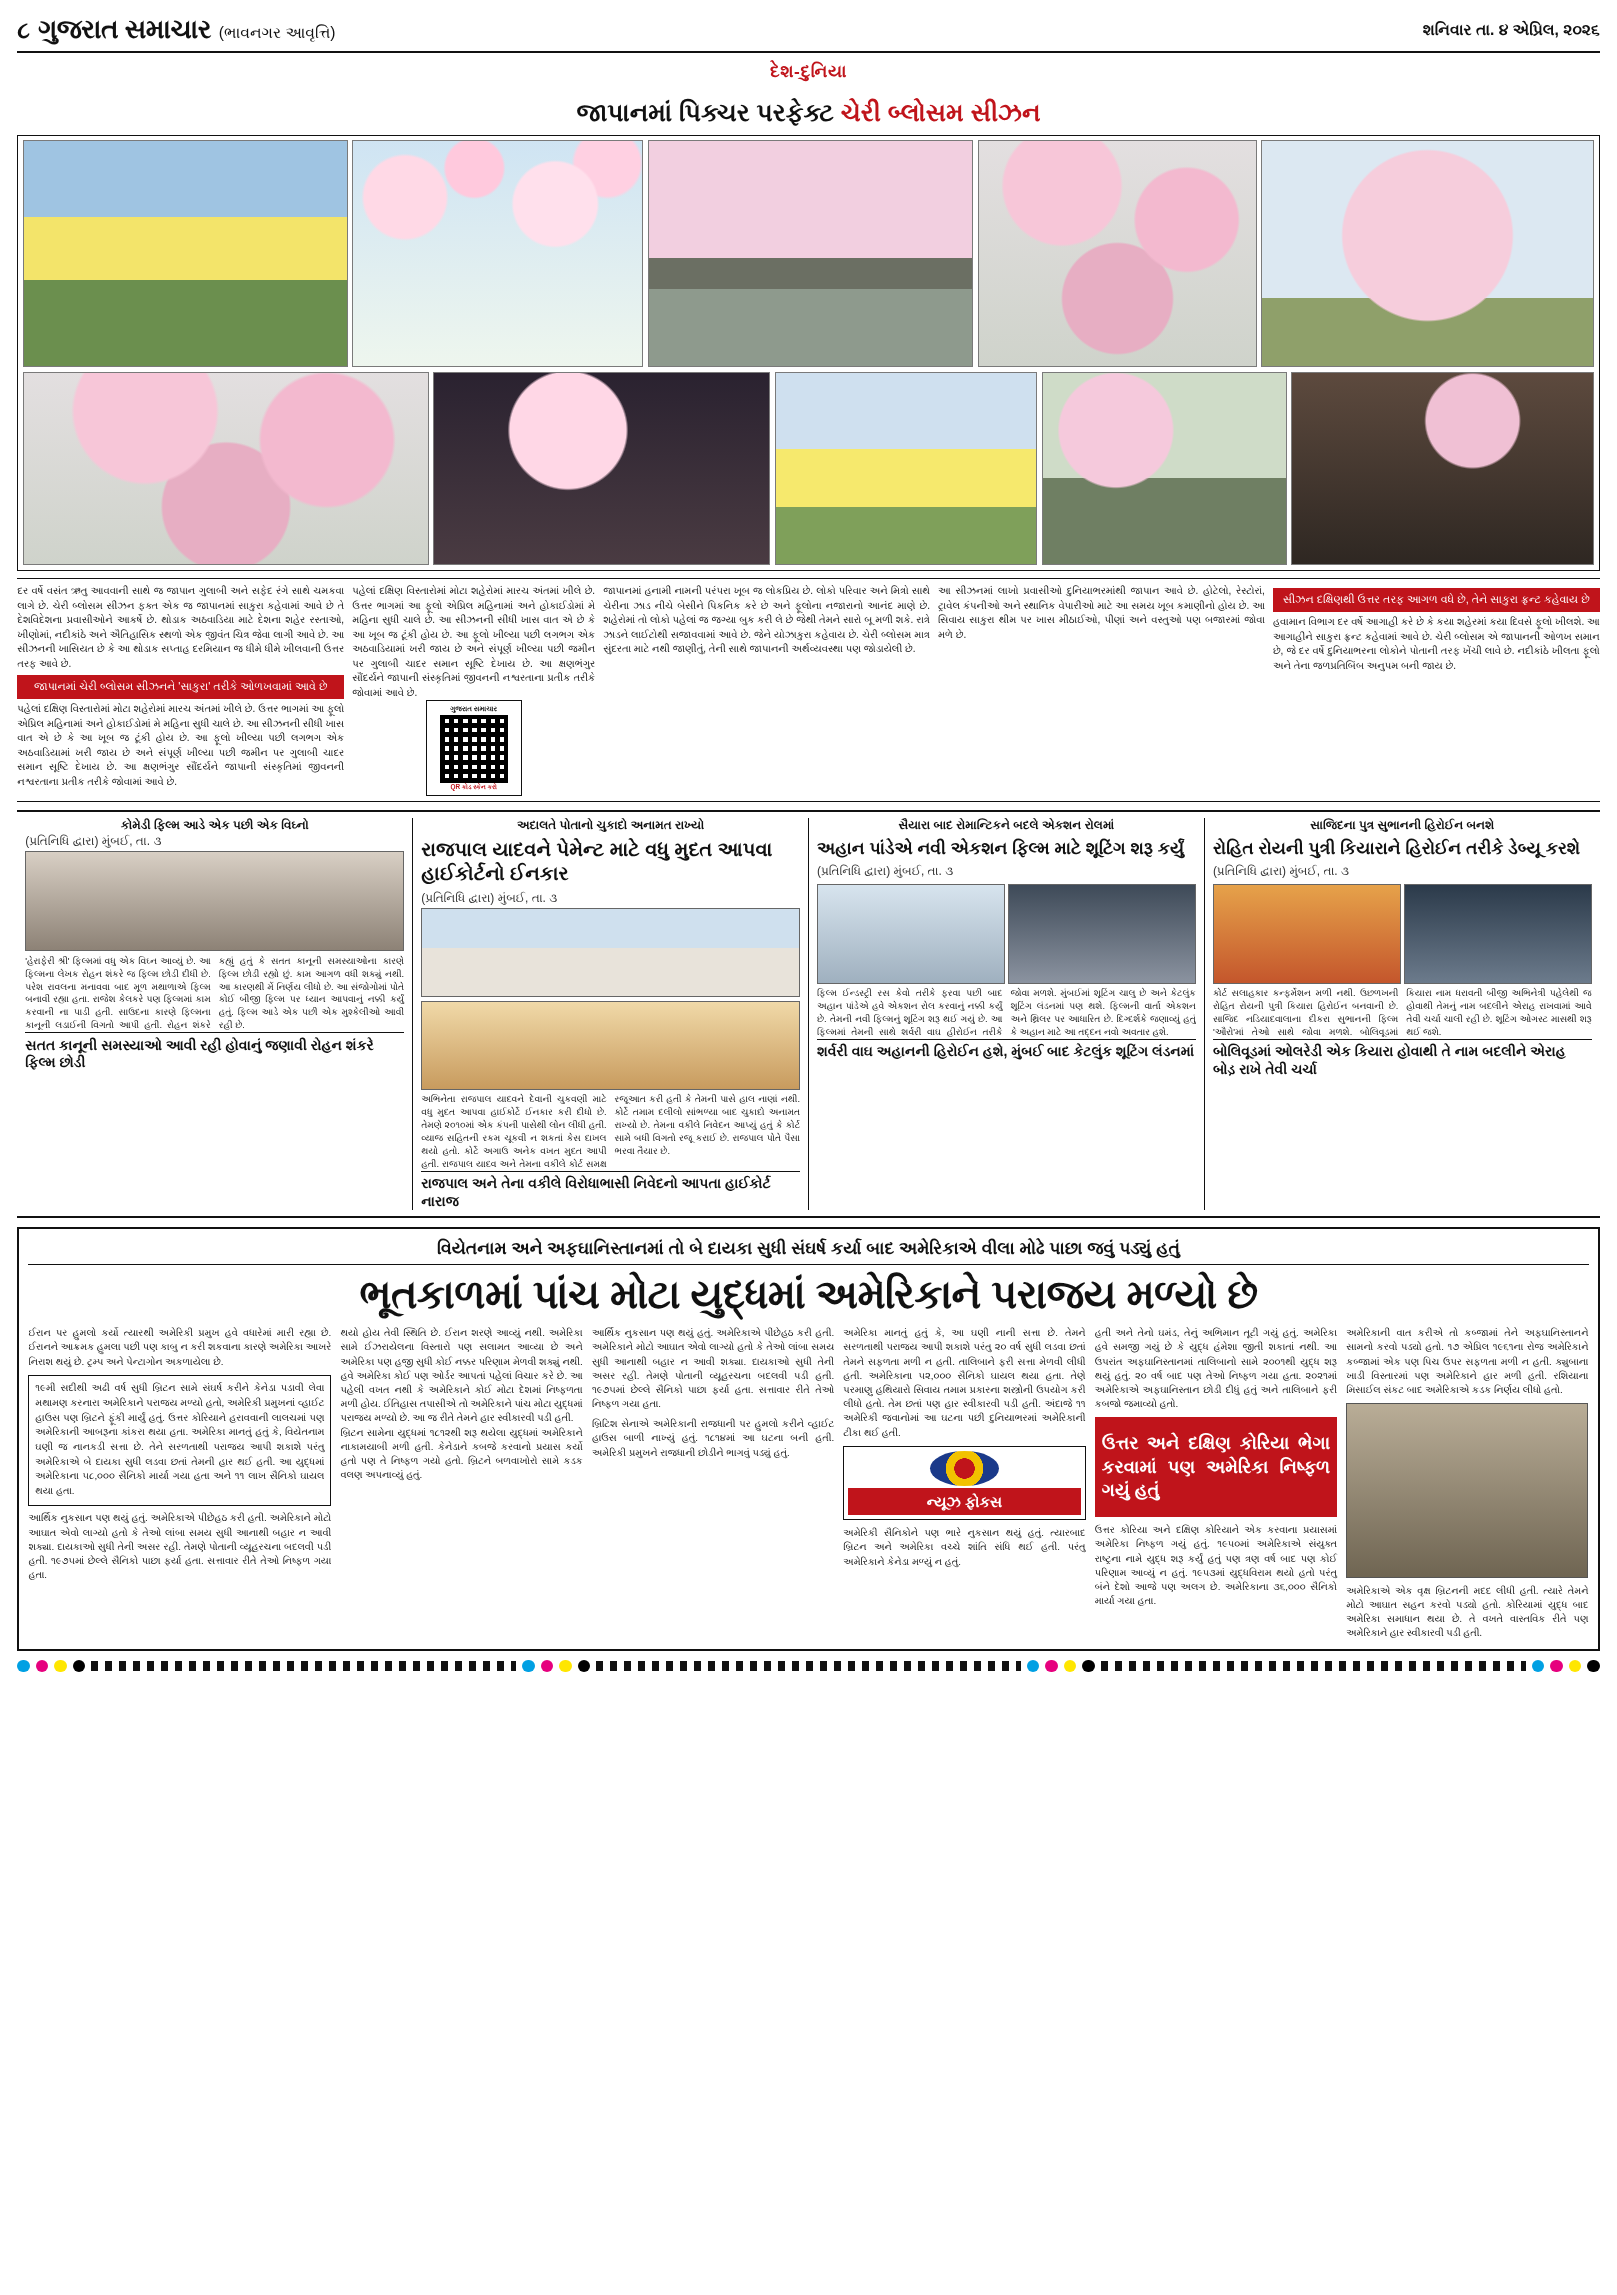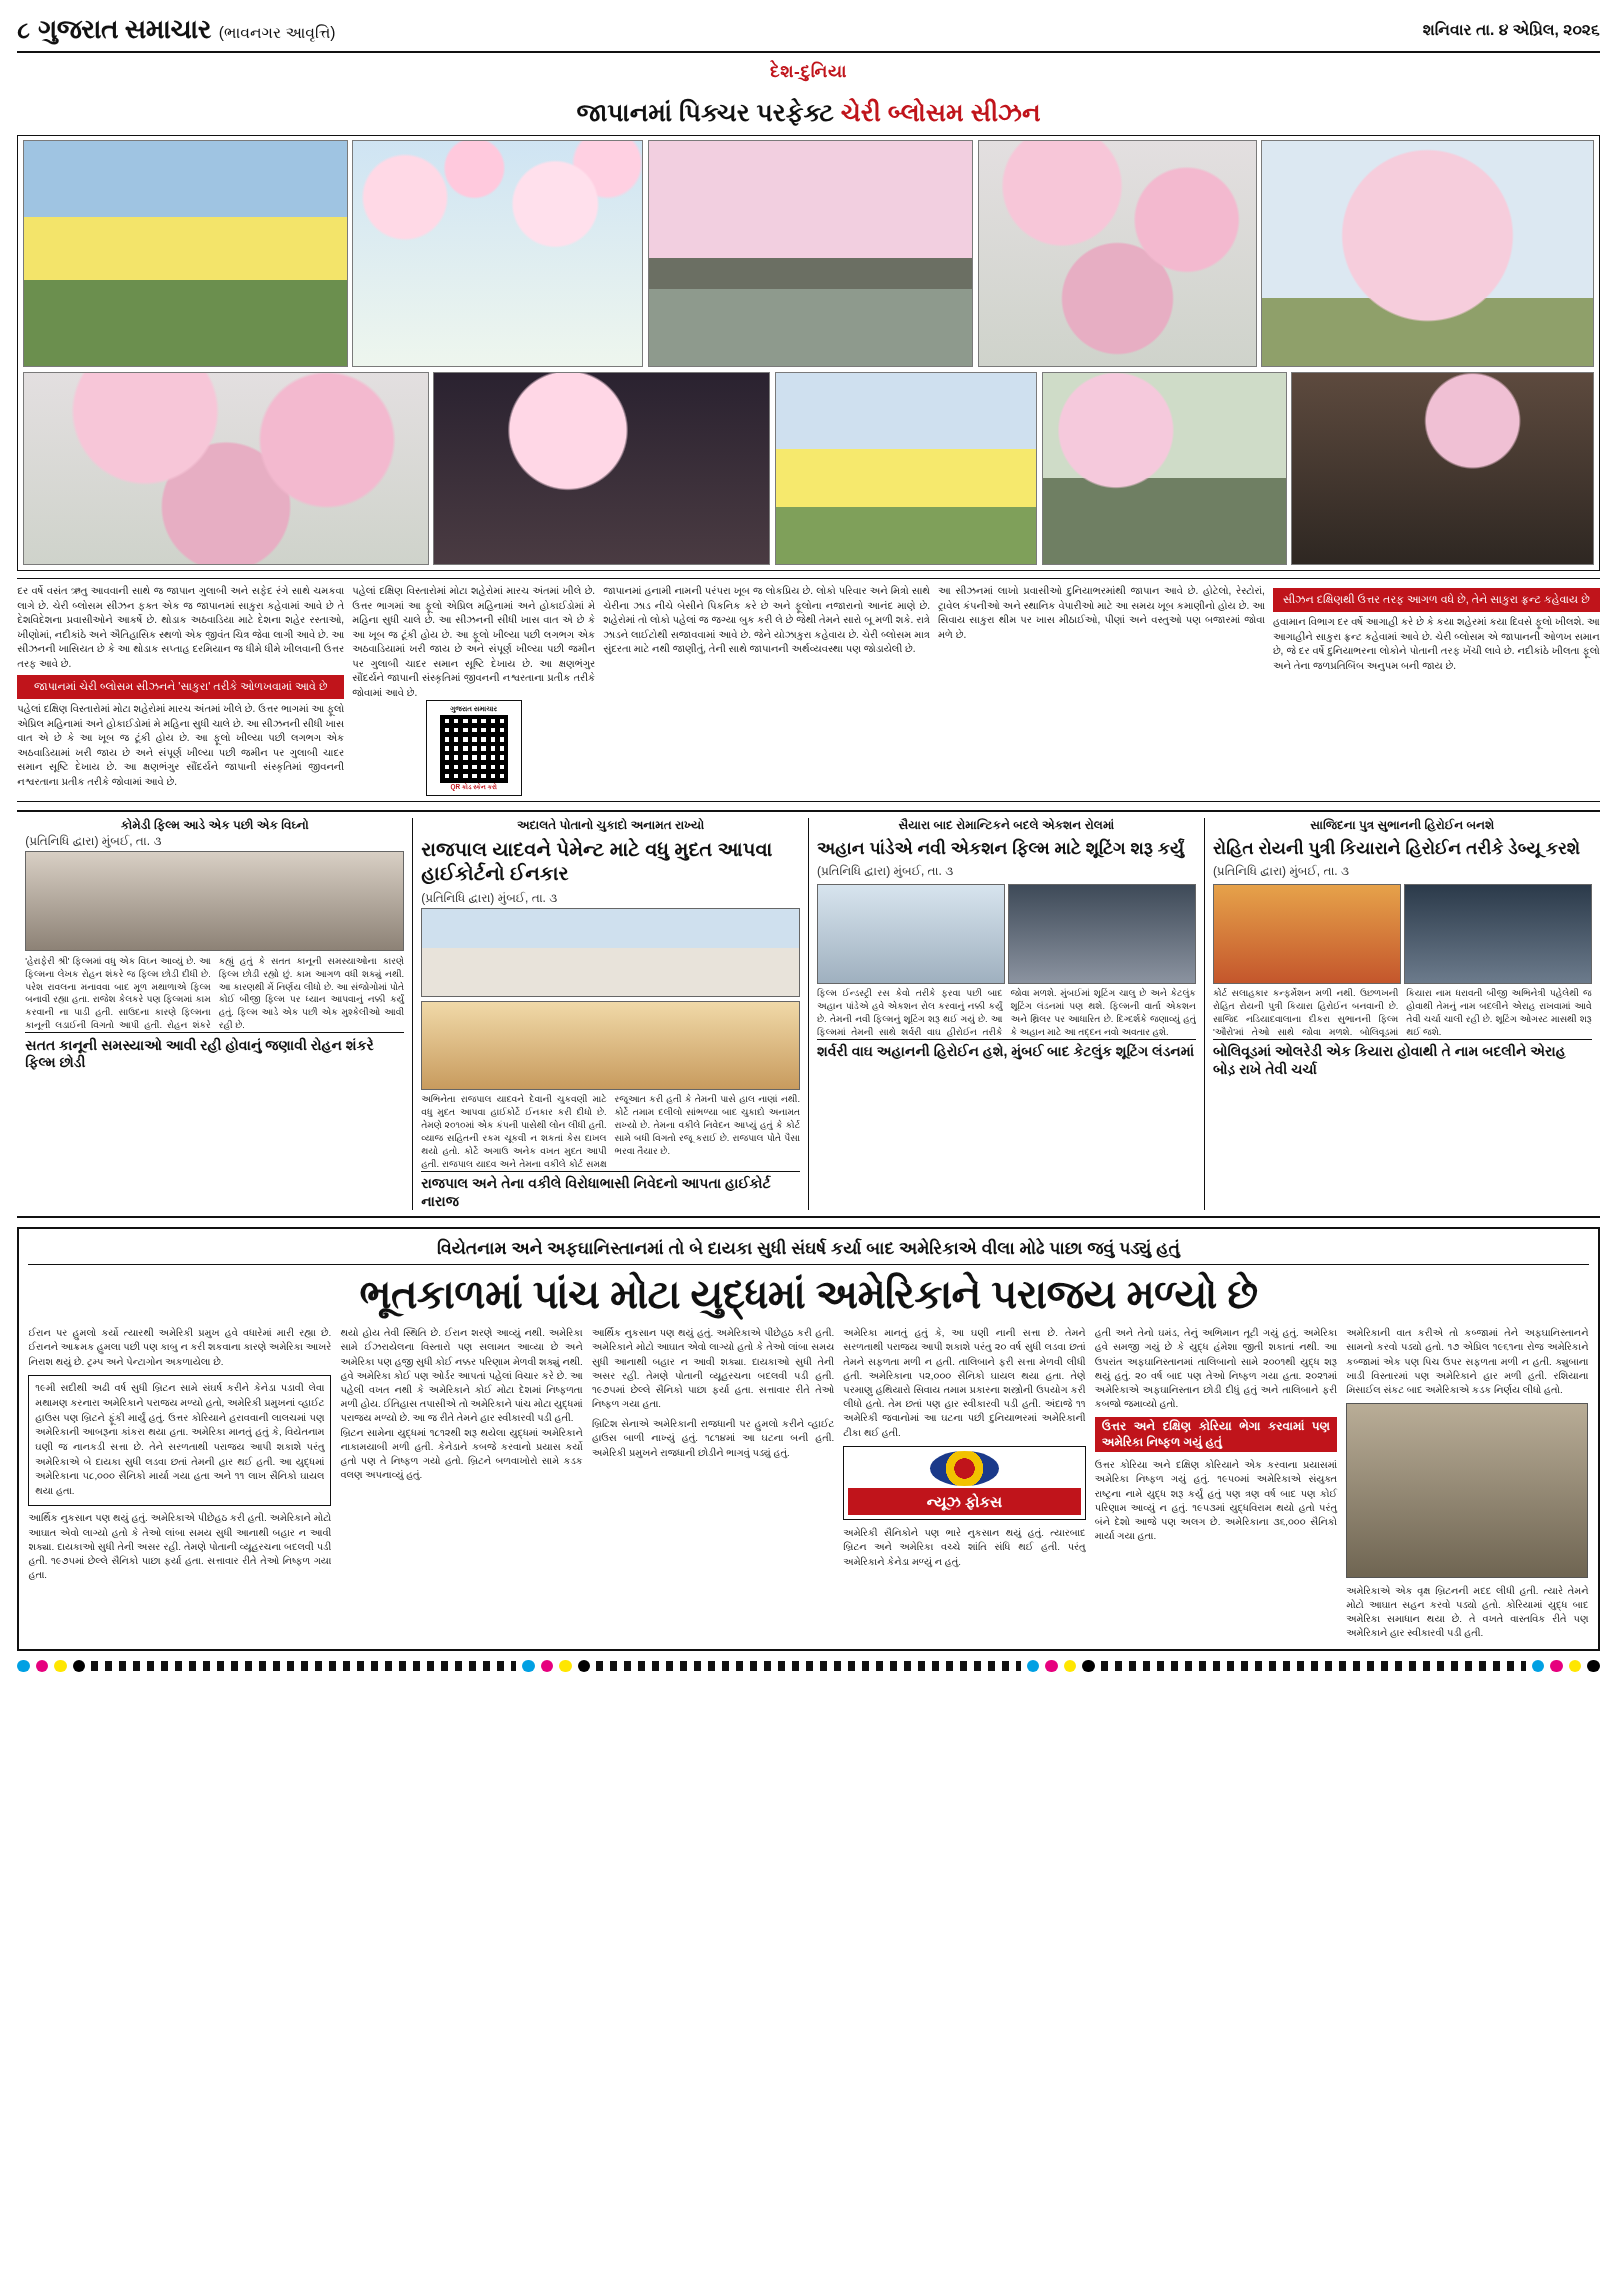--- a/index.html
+++ b/index.html
@@ -184,22 +184,22 @@
     background:radial-gradient(circle at 50% 50%,#c0141b 0 26%,#f2c200 27% 48%,#1b3a8a 49% 100%);
   }
   .nf-label{
     background:#c0141b;color:#fff;font-weight:bold;font-size:15px;padding:2.3px 4.6px;
   }
   .subhead{
     font-size:19.6px;font-weight:bold;line-height:1.25;margin:5.8px 0;
     border-top:1.7px solid #111;border-bottom:1.7px solid #111;padding:4.6px 0;
   }
   .redstrip{
-    background:#c0141b;color:#fff;font-weight:bold;font-size:12px;
-    line-height:1.3;padding:2px 7px;margin:5.8px 0;
+    background:#c0141b;color:#fff;font-weight:bold;font-size:18px;
+    line-height:1.3;padding:15px 7px;margin:5.8px 0;
   }
   .soldiers{background:linear-gradient(#b9ad97,#6f6552);border:0.6px solid #555;}
 
   
   .footerbar{
     display:flex;align-items:center;gap:5.8px;margin-top:9.2px;
   }
   .dot{width:12.7px;height:12.7px;border-radius:50%;}
   .bar{height:10.4px;flex:1;}
   .greybar{background:repeating-linear-gradient(90deg,#111 0 7px,#fff 7px 14px);}
@@ -363,21 +363,21 @@
 
       <div class="fc">
         <div>હતી અને તેનો ઘમંડ, તેનું અભિમાન તૂટી ગયું હતું. અમેરિકા હવે સમજી ગયું છે કે યુદ્ધ હંમેશા જીતી શકાતાં નથી. આ ઉપરાંત અફઘાનિસ્તાનમાં તાલિબાનો સામે ૨૦૦૧થી યુદ્ધ શરૂ થયું હતું. ૨૦ વર્ષ બાદ પણ તેઓ નિષ્ફળ ગયા હતા. ૨૦૨૧માં અમેરિકાએ અફઘાનિસ્તાન છોડી દીધું હતું અને તાલિબાને ફરી કબજો જમાવ્યો હતો.</div>
         <div class="redstrip">ઉત્તર અને દક્ષિણ કોરિયા ભેગા કરવામાં પણ અમેરિકા નિષ્ફળ ગયું હતું</div>
         <div>ઉત્તર કોરિયા અને દક્ષિણ કોરિયાને એક કરવાના પ્રયાસમાં અમેરિકા નિષ્ફળ ગયું હતું. ૧૯૫૦માં અમેરિકાએ સંયુક્ત રાષ્ટ્રના નામે યુદ્ધ શરૂ કર્યું હતું પણ ત્રણ વર્ષ બાદ પણ કોઈ પરિણામ આવ્યું ન હતું. ૧૯૫૩માં યુદ્ધવિરામ થયો હતો પરંતુ બંને દેશો આજે પણ અલગ છે. અમેરિકાના ૩૬,૦૦૦ સૈનિકો માર્યા ગયા હતા.</div>
       </div>
 
       <div class="fc">
         <div>અમેરિકાની વાત કરીએ તો કબ્જામાં તેને અફઘાનિસ્તાનને સામનો કરવો પડ્યો હતો. ૧૭ એપ્રિલ ૧૯૬૧ના રોજ અમેરિકાને કબ્જામાં એક પણ પિચ ઉપર સફળતા મળી ન હતી. ક્યુબાના ખાડી વિસ્તારમાં પણ અમેરિકાને હાર મળી હતી. રશિયાના મિસાઈલ સંકટ બાદ અમેરિકાએ કડક નિર્ણય લીધો હતો.</div>
         <div class="fimg soldiers" style="height:173px;margin:5.8px 0;"></div>
-        <div style="display:flex;">
+        <div style="display:flex;font-family:Liberation Serif, serif;">
           <div style="flex:1;">અમેરિકાએ એક વૃક્ષ બ્રિટનની મદદ લીધી હતી. ત્યારે તેમને મોટો આઘાત સહન કરવો પડ્યો હતો. કોરિયામાં યુદ્ધ બાદ અમેરિકા સમાધાન થયા છે. તે વખતે વાસ્તવિક રીતે પણ અમેરિકાને હાર સ્વીકારવી પડી હતી.</div>
         </div>
       </div>
     </div>
   </div>
 
   <div class="footerbar">
     <span class="dot" style="background:#00a0e3;"></span>
     <span class="dot" style="background:#e6007e;"></span>
     <span class="dot" style="background:#ffe600;"></span>

